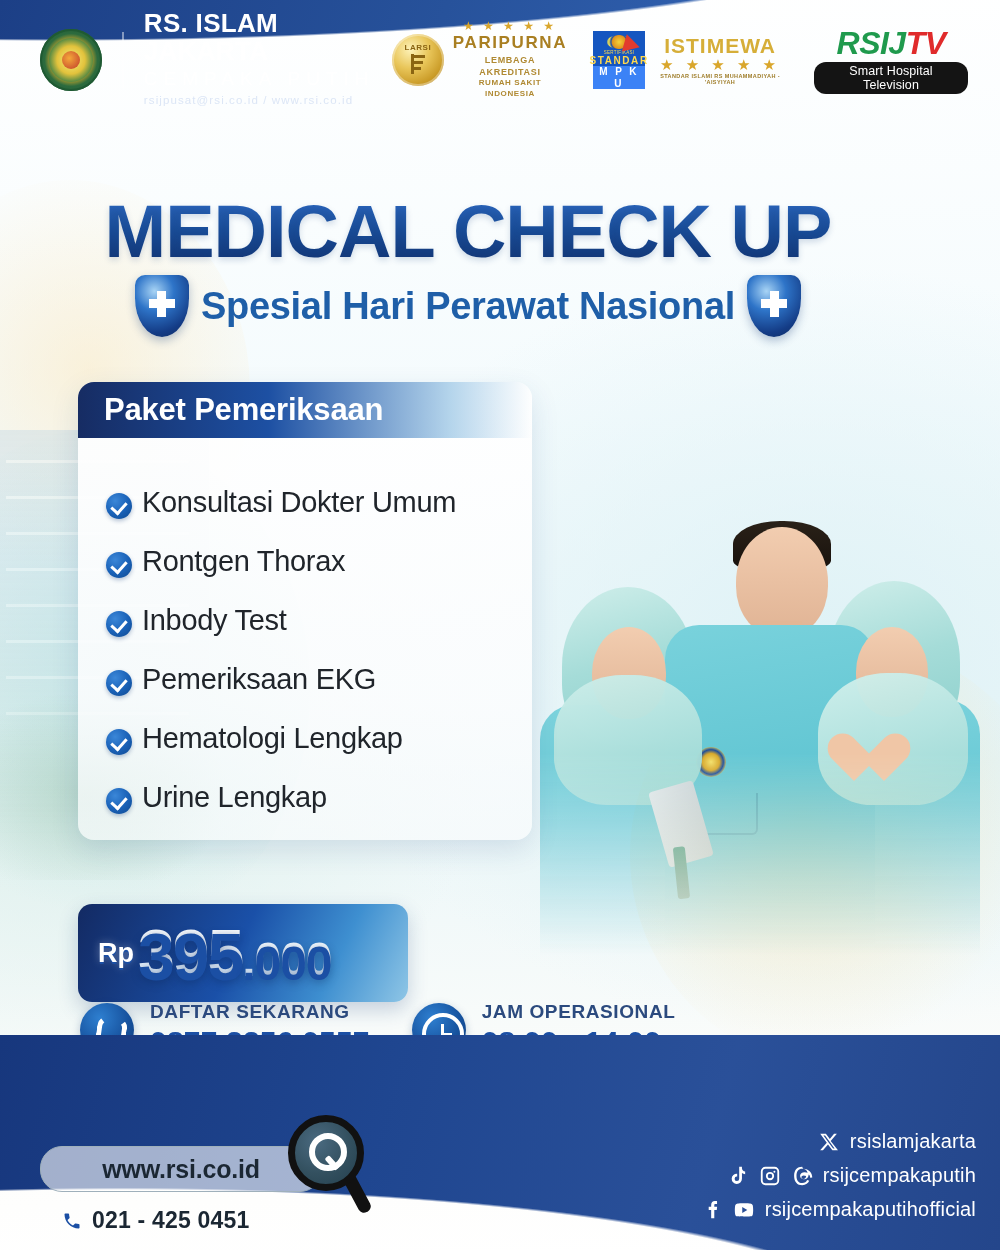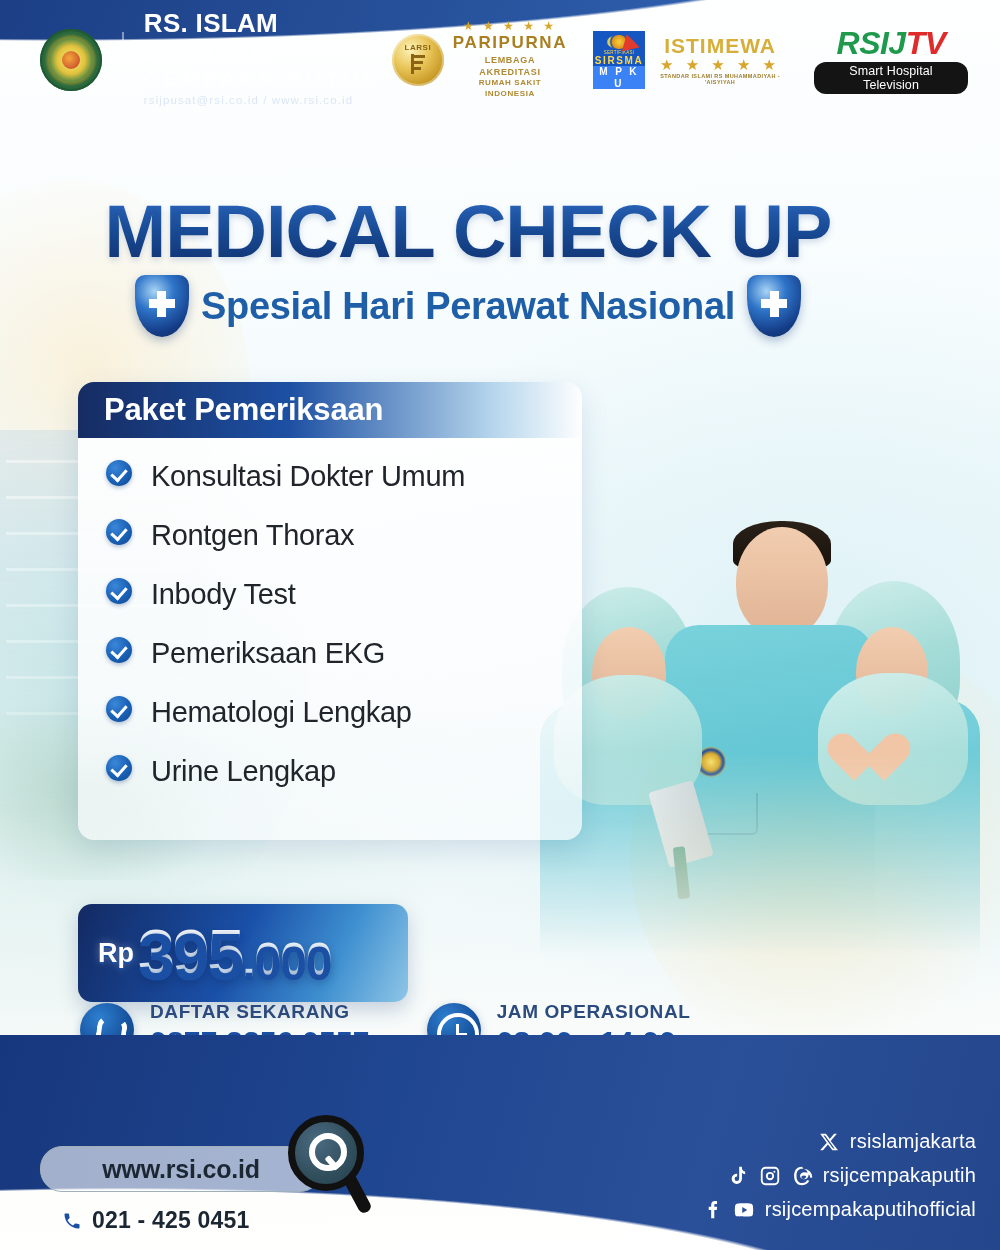--- a/index.html
+++ b/index.html
@@ -158,49 +158,49 @@
   .n-r-veil{position:absolute;right:12px;bottom:150px;width:150px;height:132px;z-index:3;
     border-radius:46% 46% 36% 36%;
     background:linear-gradient(165deg,rgba(210,240,236,.96),rgba(154,216,212,.96));}
   .heart{position:absolute;right:96px;bottom:168px;width:58px;height:52px;z-index:6;}
   .heart::before,.heart::after{content:"";position:absolute;top:0;width:30px;height:46px;border-radius:15px 15px 0 0;
     background:#f0c6a6;}
   .heart::before{left:28px;transform:rotate(-45deg);transform-origin:0 100%;}
   .heart::after{left:28px;transform:rotate(45deg);transform-origin:100% 100%;}
 
   
-  .card{position:absolute;left:78px;top:382px;width:504px;border-radius:16px;overflow:hidden;
+  .card{position:absolute;left:78px;top:382px;width:454px;border-radius:16px;overflow:hidden;
     background:linear-gradient(180deg,rgba(255,255,255,.95) 0%,rgba(252,253,254,.88) 70%,rgba(250,252,253,.7) 100%);
     box-shadow:0 10px 28px rgba(30,70,130,.13);}
   .card-head{height:56px;display:flex;align-items:center;padding-left:26px;
     background:linear-gradient(90deg,#162c63 0%,#1d50a3 42%,rgba(120,178,220,.55) 82%,rgba(190,222,238,0) 100%);}
   .card-head h3{margin:0;color:#fff;font-size:31px;font-weight:bold;letter-spacing:-.2px;}
   .card-body{padding:22px 0 26px 0;}
-  .item{display:flex;align-items:flex-start;gap:19px;padding:0 0 0 28px;height:59px;}
+  .item{display:flex;align-items:flex-end;gap:10px;padding:0 0 0 28px;height:59px;}
   .chk{width:26px;height:26px;border-radius:50%;flex:none;position:relative;
     background:radial-gradient(circle at 35% 30%,#3b87d8 0%,#1a62b8 52%,#10498f 100%);
     box-shadow:0 2px 4px rgba(20,60,120,.3);}
   .chk::after{content:"";position:absolute;left:8px;top:6px;width:7px;height:12px;
     border:solid #fff;border-width:0 3px 3px 0;transform:rotate(42deg);}
   .item-label{font-size:29px;color:#20252b;letter-spacing:-.3px;}
 
   
   .price{position:absolute;left:78px;top:904px;width:330px;height:98px;border-radius:14px;
     background:linear-gradient(115deg,#132a63 0%,#1a50a8 48%,#3e8fd0 76%,#8fc6e6 100%);
     box-shadow:0 8px 20px rgba(25,60,120,.22);display:flex;align-items:center;}
   .rp{margin-left:20px;color:#fff;font-size:27px;font-weight:bold;
     text-shadow:0 2px 0 #1b4fa4, 0 0 8px rgba(255,255,255,.35);}
   .amt{font-size:66px;font-weight:bold;letter-spacing:-2px;margin-left:4px;line-height:1;
     background:linear-gradient(180deg,#ffffff 0%,#eef6fd 42%,#cfe3f6 100%);
     -webkit-background-clip:text;background-clip:text;color:transparent;
     text-shadow:0 4px 0 #1b4fa4, 0 6px 10px rgba(10,40,90,.45);}
   .amt small{font-size:48px;letter-spacing:-1px;}
 
   
-  .contacts{position:absolute;left:80px;top:1000px;display:flex;gap:57px;align-items:center;}
+  .contacts{position:absolute;left:80px;top:1000px;display:flex;gap:42px;align-items:center;}
   .cbox{display:flex;align-items:center;gap:16px;}
   .cicon{width:54px;height:54px;border-radius:50%;flex:none;position:relative;
     background:radial-gradient(circle at 36% 28%,#2e7fd0 0%,#17539f 55%,#0e3a76 100%);
     box-shadow:0 3px 8px rgba(20,60,120,.28);}
   .ic-phone::after{content:"";position:absolute;left:16px;top:14px;width:20px;height:26px;
     border:5px solid #fff;border-radius:10px 10px 14px 14px;border-top-color:transparent;
     transform:rotate(8deg);}
   .ic-clock::after{content:"";position:absolute;left:10px;top:10px;width:34px;height:34px;
     border-radius:50%;border:4px solid #fff;
     background:linear-gradient(#fff,#fff) 15px 7px/3px 12px no-repeat,
@@ -287,21 +287,21 @@
           <div class="par-2">LEMBAGA AKREDITASI</div>
           <div class="par-3">RUMAH SAKIT INDONESIA</div>
         </div>
       </div>
 
       <div class="b-sir">
         <div class="sir-box">
           <div class="sir-sun"></div>
           <div class="sir-bolt"></div>
           <div class="sir-t1">SERTIFIKASI</div>
-          <div class="sir-t2">SIRSMA</div>
+          <div class="sir-t2">STANDAR</div>
           <div class="sir-t3">M P K U</div>
         </div>
         <div class="sir-txt">
           <div class="ist-1">ISTIMEWA</div>
           <div class="ist-stars">★ ★ ★ ★ ★</div>
           <div class="ist-2">STANDAR ISLAMI RS MUHAMMADIYAH - 'AISYIYAH</div>
         </div>
       </div>
 
       <div class="b-tv">

